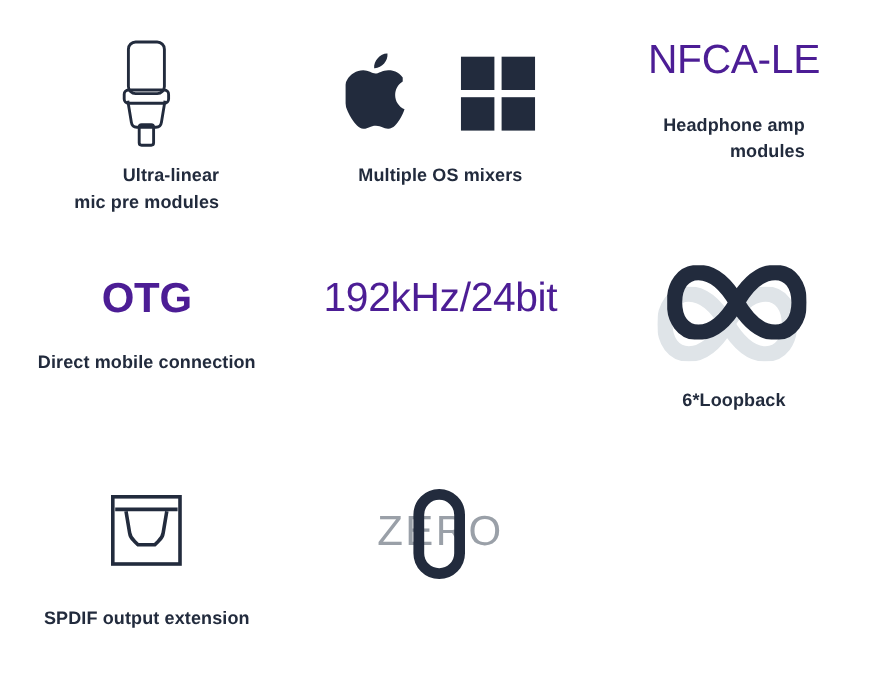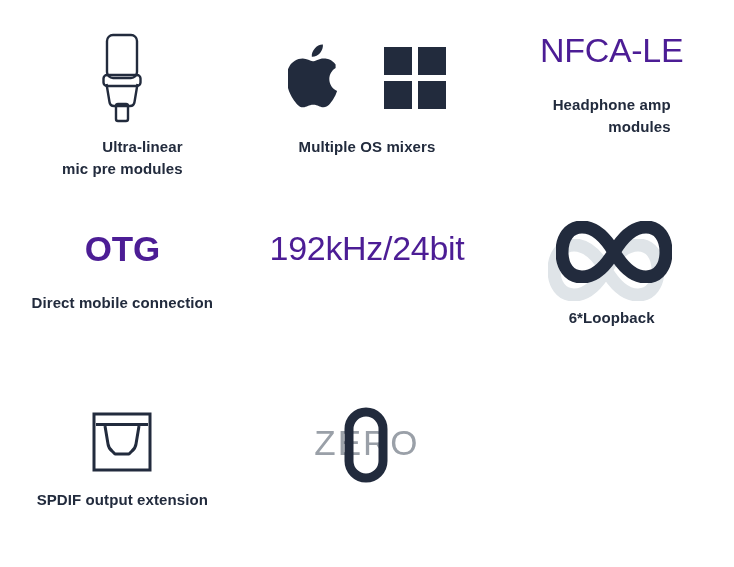--- a/index.html
+++ b/index.html
@@ -78,21 +78,21 @@
   
   .row3 { padding-top: 14px; }
 
   .row3 .art {
     height: 95px;
     display: flex;
     align-items: center;
     justify-content: center;
   }
 
-  .row3 .caption { }
+  .row3 .caption { margin-top: 16px; }
 
   
   .zero-wrap {
     position: relative;
     width: 150px;
     height: 78px;
   }
   .zero-word {
     position: absolute;
     left: 0;

